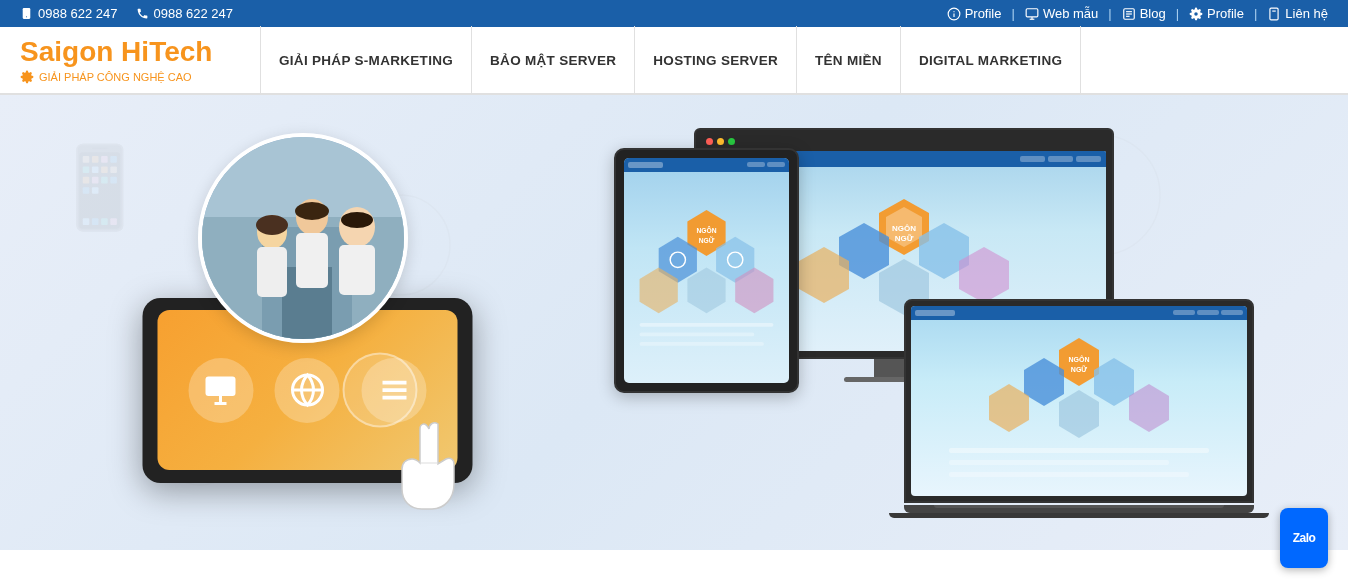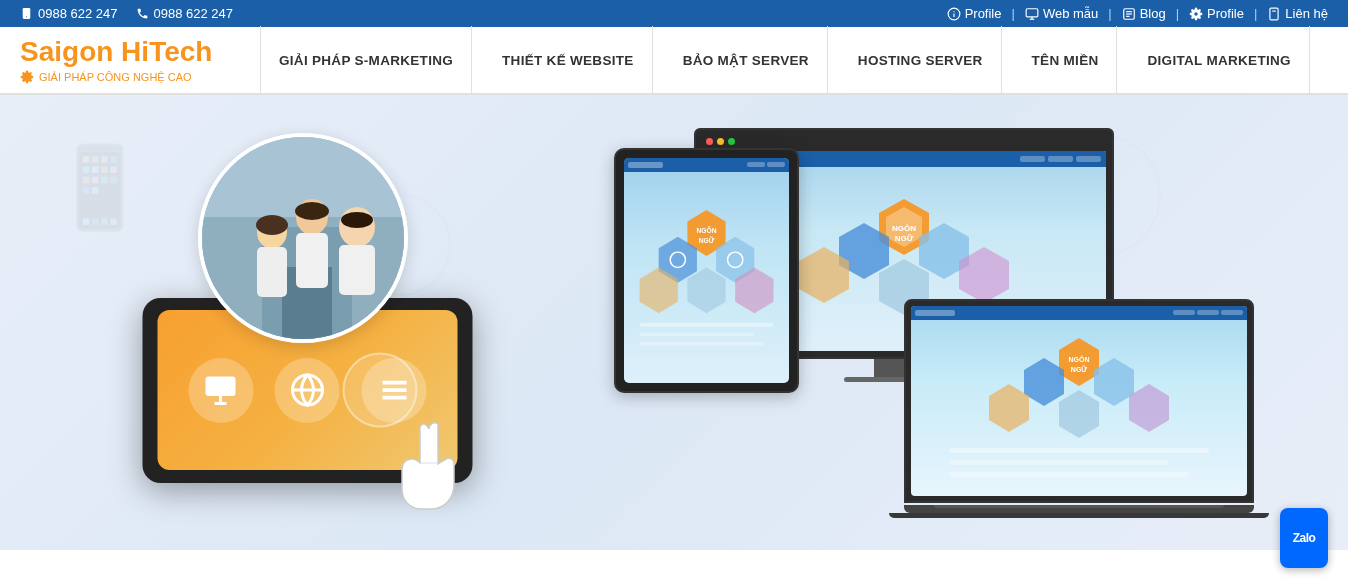--- a/index.html
+++ b/index.html
@@ -73,21 +73,21 @@
       color: #f7941d;
       margin-top: 2px;
     }
     .logo-sub .gear-icon {
       width: 14px;
       height: 14px;
     }
     .nav-links {
       display: flex;
       align-items: center;
-      gap: 12px;
+      gap: 0;
       flex: 1;
     }
     .nav-links a {
       color: #333;
       text-decoration: none;
       font-size: 13.5px;
       font-weight: bold;
       padding: 0 18px;
       height: 68px;
       display: flex;
@@ -242,23 +242,20 @@
       <svg class="gear-icon" viewBox="0 0 24 24" fill="#f7941d">
           <circle cx="12" cy="12" r="3"></circle>
           <path d="M19.4 15a1.65 1.65 0 00.33 1.82l.06.06a2 2 0 010 2.83 2 2 0 01-2.83 0l-.06-.06a1.65 1.65 0 00-1.82-.33 1.65 1.65 0 00-1 1.51V21a2 2 0 01-4 0v-.09A1.65 1.65 0 009 19.4a1.65 1.65 0 00-1.82.33l-.06.06a2 2 0 01-2.83-2.83l.06-.06A1.65 1.65 0 004.68 15a1.65 1.65 0 00-1.51-1H3a2 2 0 010-4h.09A1.65 1.65 0 004.6 9a1.65 1.65 0 00-.33-1.82l-.06-.06a2 2 0 012.83-2.83l.06.06A1.65 1.65 0 009 4.68a1.65 1.65 0 001-1.51V3a2 2 0 014 0v.09a1.65 1.65 0 001 1.51 1.65 1.65 0 001.82-.33l.06-.06a2 2 0 012.83 2.83l-.06.06A1.65 1.65 0 0019.4 9a1.65 1.65 0 001.51 1H21a2 2 0 010 4h-.09a1.65 1.65 0 00-1.51 1z" fill="#f7941d"></path>
         </svg>
       <span>GIẢI PHÁP CÔNG NGHỆ CAO</span>
     </div>
   </div>
   <nav class="nav-links">
     <a href="#">
         <span>GIẢI PHÁP S-MARKETING</span>
-      </a>
-    <a href="#">
-        <span>THIẾT KẾ WEBSITE</span>
       </a>
     <a href="#">
         <span>BẢO MẬT SERVER</span>
       </a>
     <a href="#">
         <span>HOSTING SERVER</span>
       </a>
     <a href="#">
         <span>TÊN MIỀN</span>
       </a>

